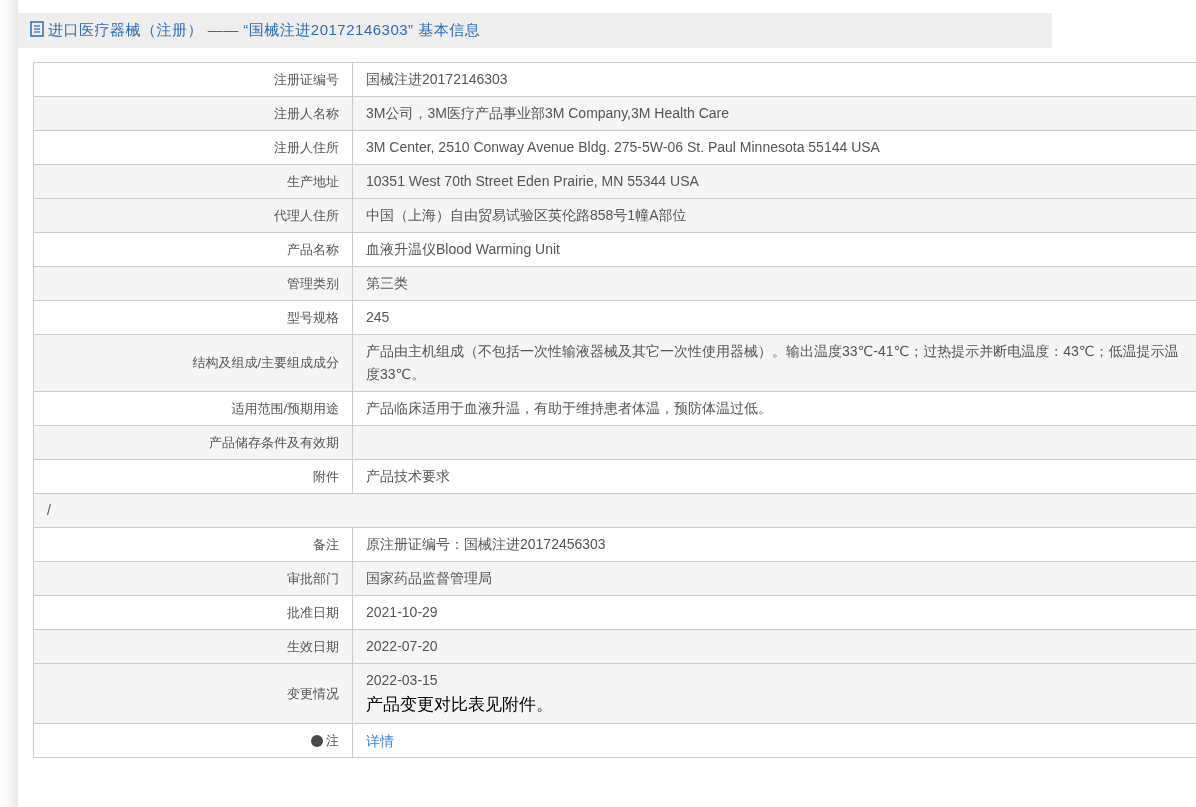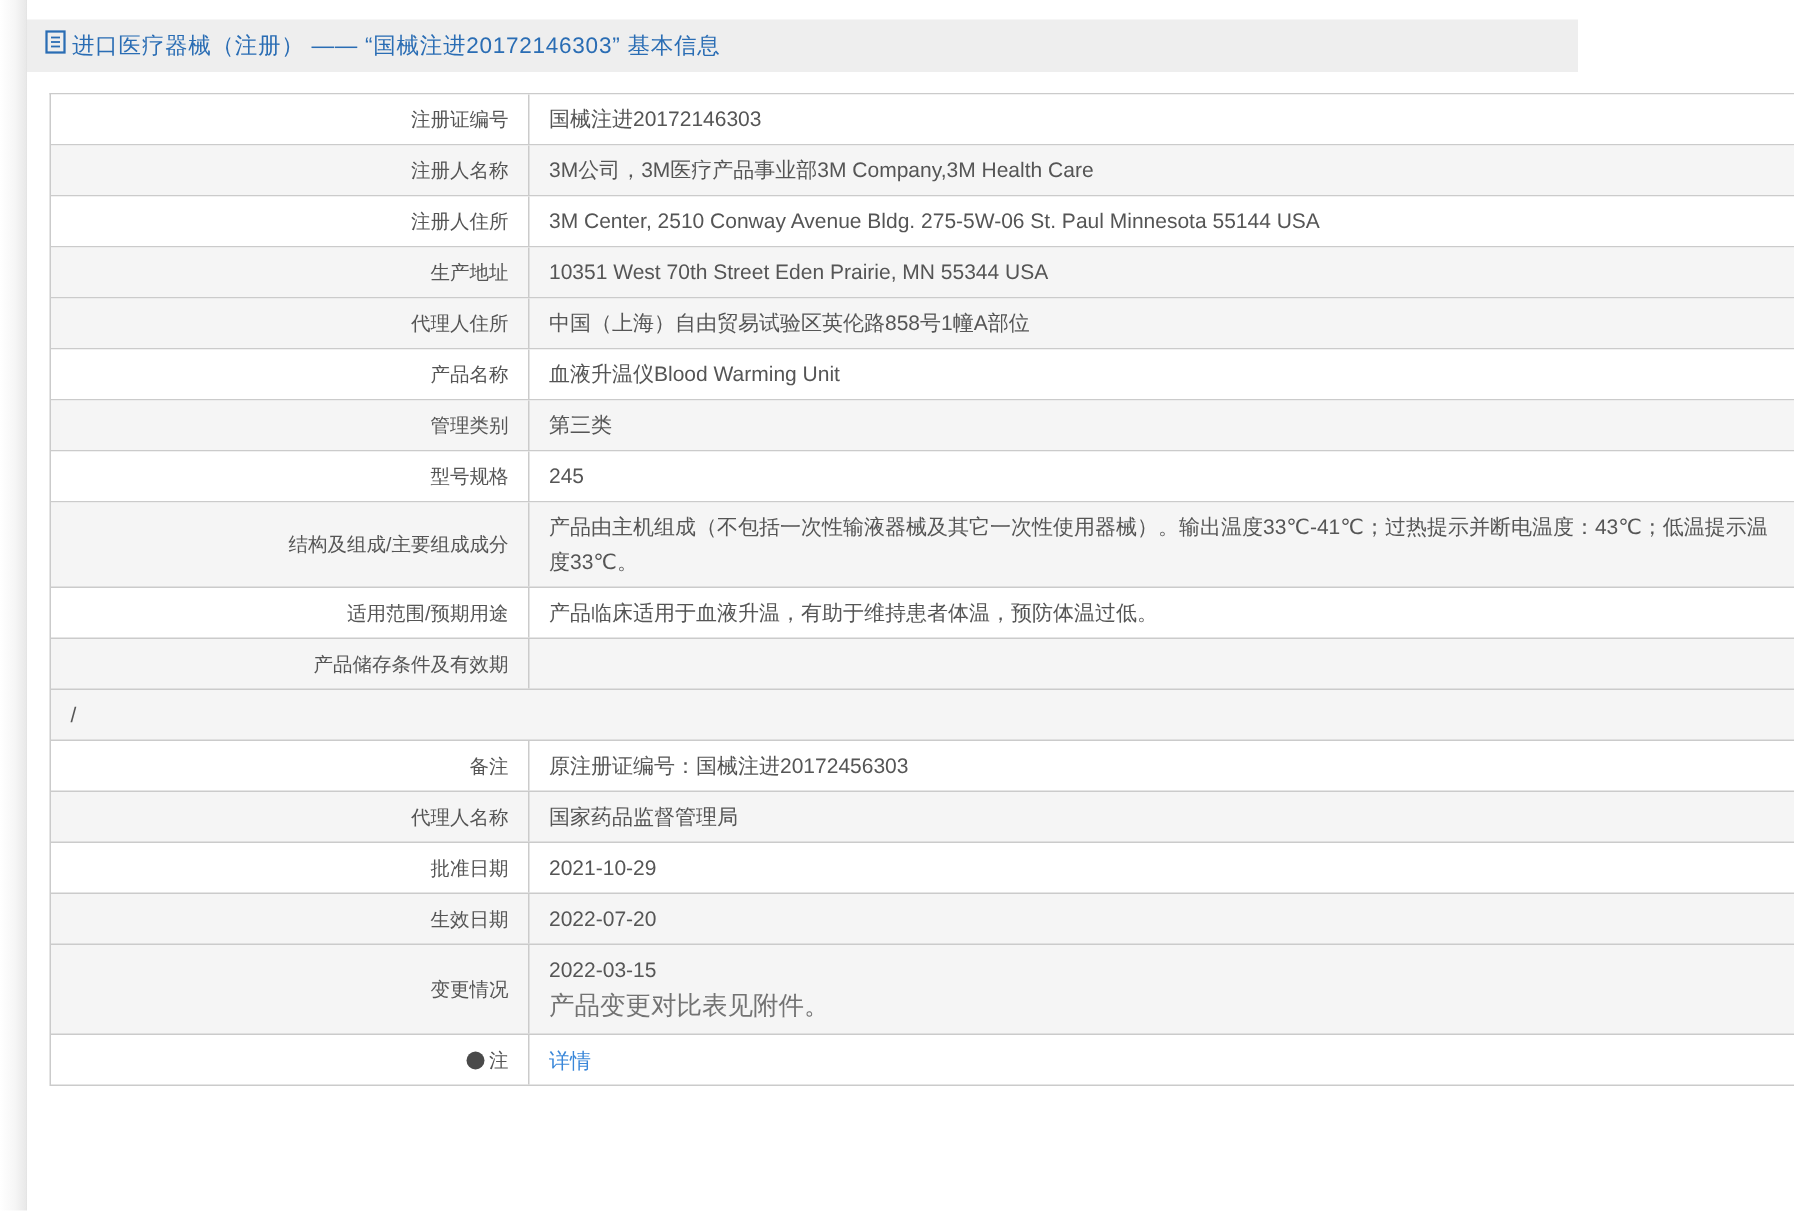--- a/index.html
+++ b/index.html
@@ -62,21 +62,21 @@
   }
   .td.value {
     flex: 1;
     font-size: 14px;
     align-self: stretch;
     display: flex;
     flex-direction: column;
     justify-content: center;
   }
   .value-line { line-height: 23px; }
-  .value-line.big { font-size: 17px; line-height: 26px; color: #737373; }
+  .value-line.big { font-size: 17px; line-height: 26px; color: #000000; }
   .note-circle-icon {
     display: inline-block;
     width: 12px; height: 12px;
     border-radius: 50%;
     background: #4a4a4a;
     margin-right: 3px;
     flex: 0 0 auto;
   }
   a.detail-link { color: #3a87d9; text-decoration: none; font-size: 14px; cursor: pointer; }
 </style>
@@ -181,36 +181,44 @@
         </div>
       </div>
       <div class="tr alt">
         <div class="td label">
           <span>产品储存条件及有效期</span>
         </div>
         <div class="td value">
           <span class="value-line"></span>
         </div>
       </div>
+      <div class="tr">
+        <div class="td label">
+          <span>附件</span>
+        </div>
+        <div class="td value">
+          <span class="value-line">产品技术要求</span>
+        </div>
+      </div>
       <div class="tr alt">
         <div class="td value">
           <span class="value-line">/</span>
         </div>
       </div>
       <div class="tr">
         <div class="td label">
           <span>备注</span>
         </div>
         <div class="td value">
           <span class="value-line">原注册证编号：国械注进20172456303</span>
         </div>
       </div>
       <div class="tr alt">
         <div class="td label">
-          <span>代理人名称</span>
+          <span>审批部门</span>
         </div>
         <div class="td value">
           <span class="value-line">国家药品监督管理局</span>
         </div>
       </div>
       <div class="tr">
         <div class="td label">
           <span>批准日期</span>
         </div>
         <div class="td value">

